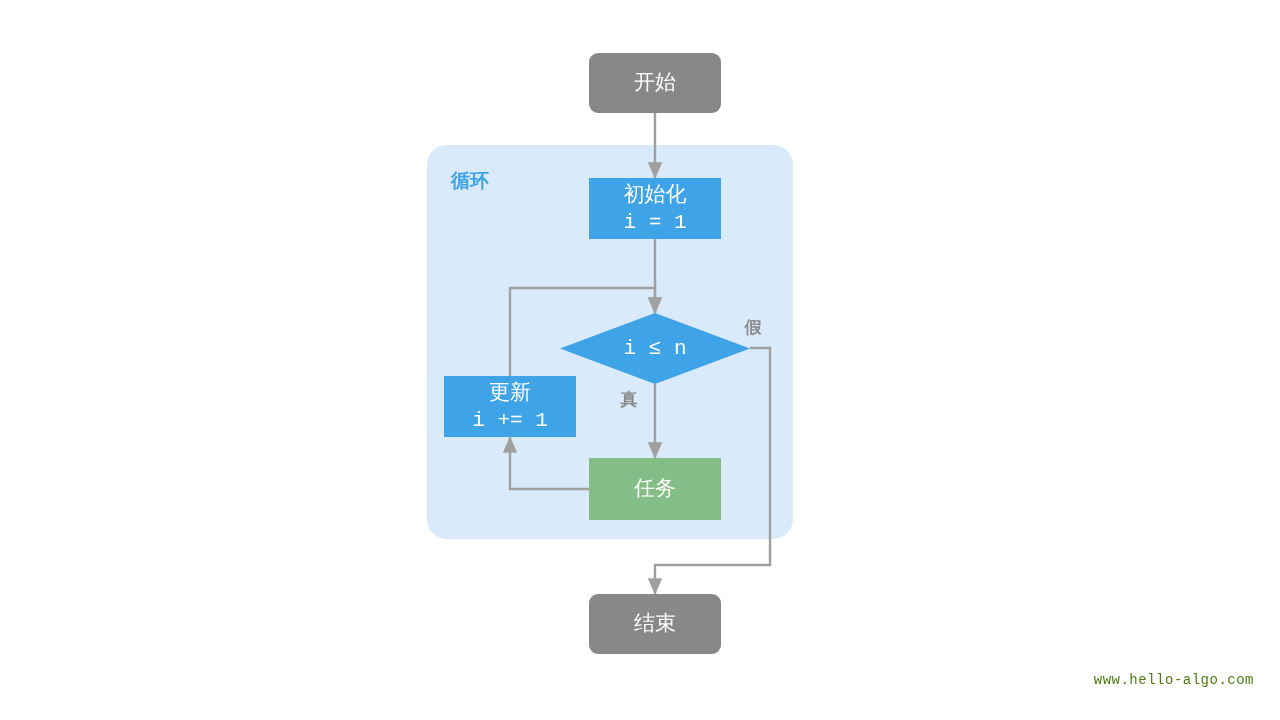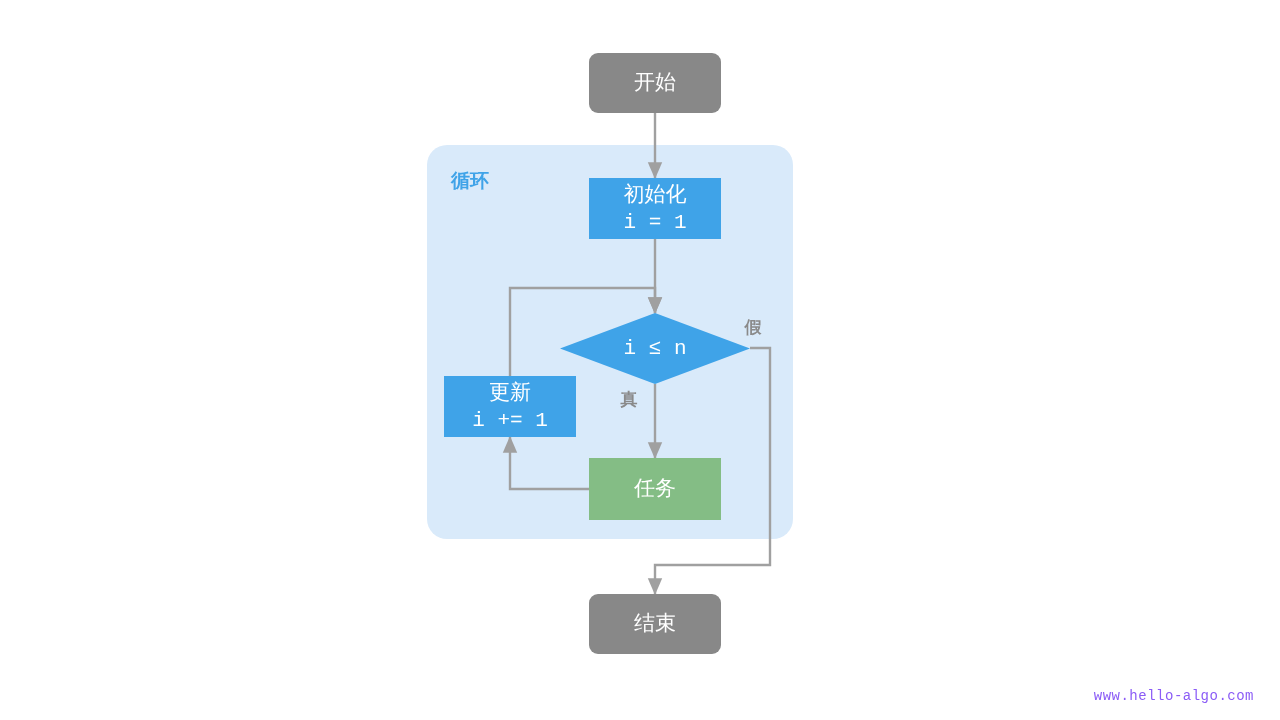--- a/index.html
+++ b/index.html
@@ -47,24 +47,24 @@
     font-family: "Liberation Sans", sans-serif;
     font-size: 17px;
     font-weight: bold;
     fill: #8a8a8a;
     text-anchor: middle;
     dominant-baseline: middle;
   }
   .watermark {
     position: absolute;
     right: 26px;
-    bottom: 16px;
+    bottom: 32px;
     font-family: "Liberation Mono", monospace;
     font-size: 14px;
-    color: #8b5cf6;
+    color: #4d7c0f;
     letter-spacing: 0.5px;
     white-space: nowrap;
   }
 </style>
 </head>
 <body>
 
 <svg id="flowchart" viewBox="0 0 1280 720">
   <defs>
     <marker id="arrowhead" markerWidth="8" markerHeight="8" refX="6.6" refY="3.4" orient="auto" markerUnits="strokeWidth">

